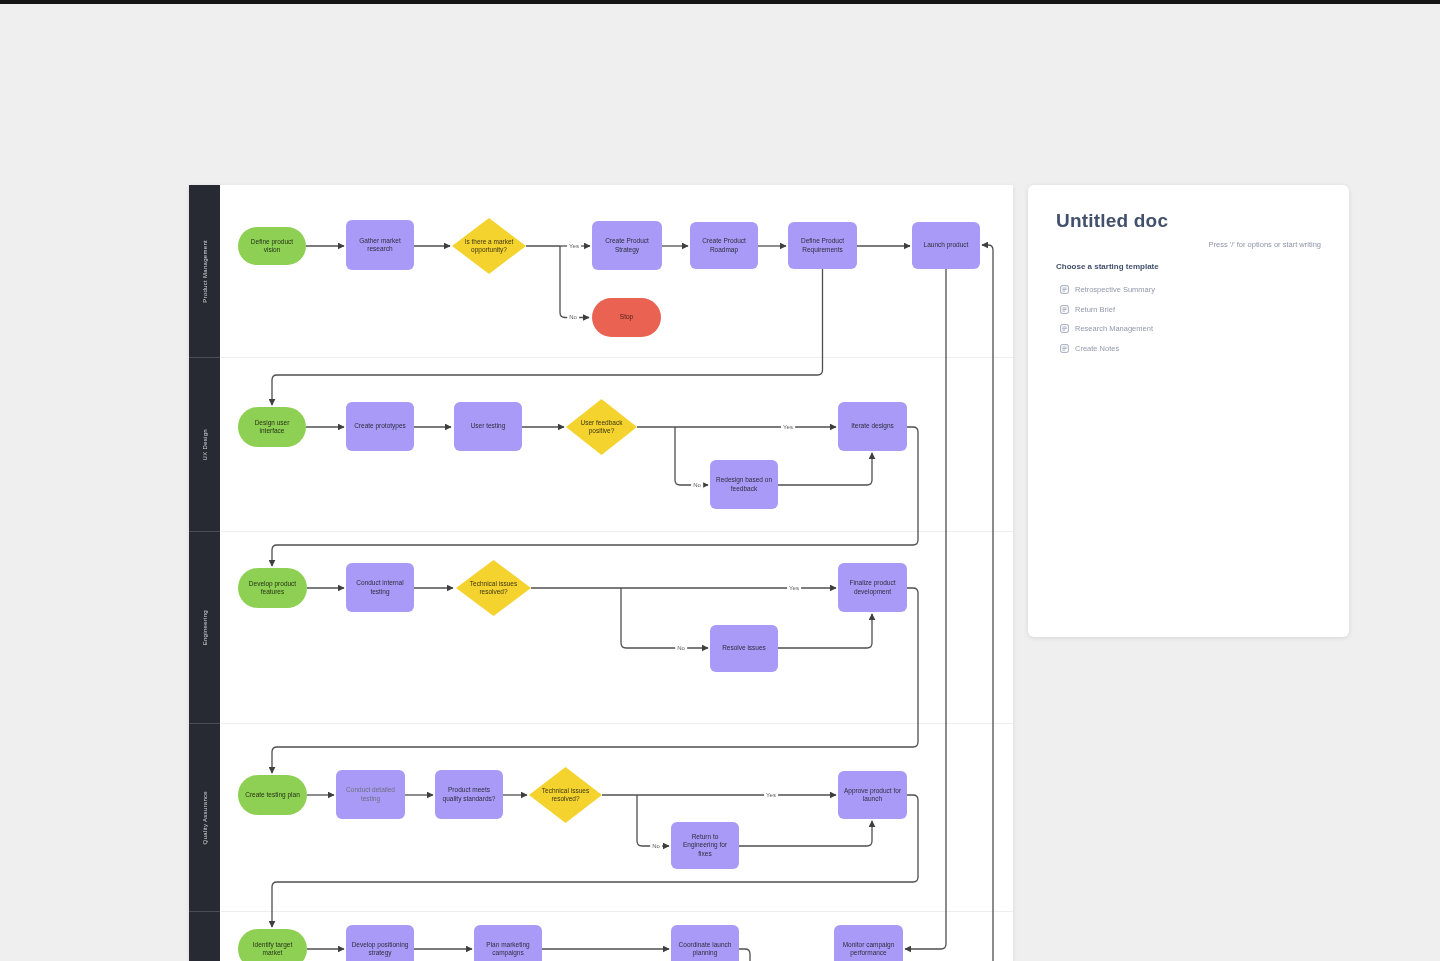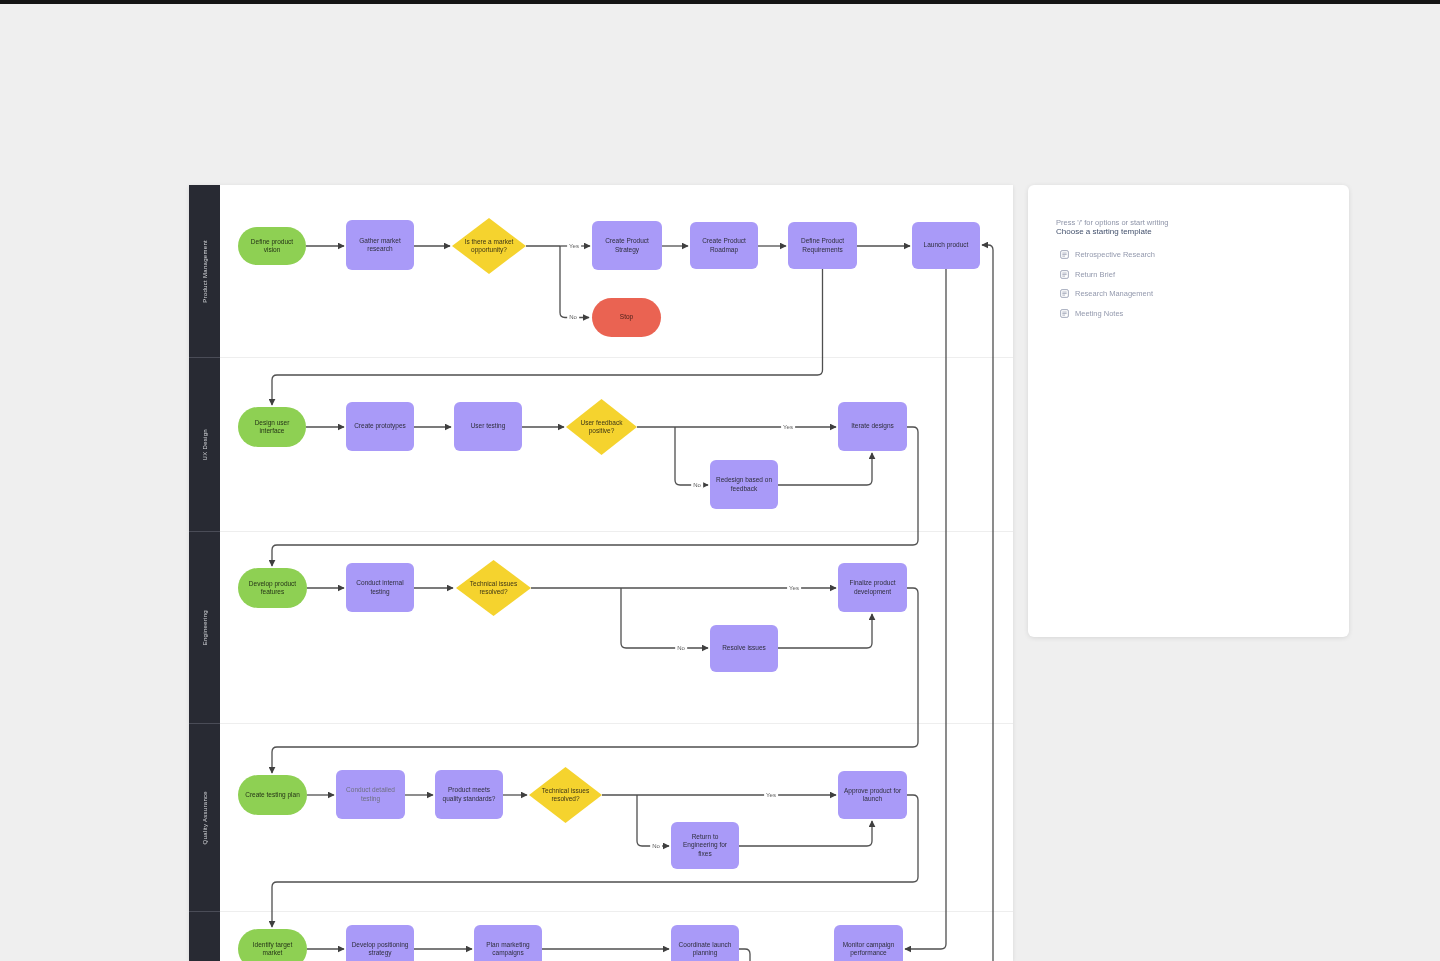--- a/index.html
+++ b/index.html
@@ -81,24 +81,25 @@
     border-radius: 6px;
     box-shadow: 0 1px 5px rgba(0,0,0,0.10);
     padding: 25px 28px;
   }
   .doc-title {
     font-size: 19px; font-weight: 600; color: #42506c;
     letter-spacing: 0.2px;
   }
   .doc-hint {
     margin-top: 8px;
-    font-size: 7.5px; color: #8e94a8;
+    font-size: 7.5px; color: #8e94a8; text-align: right;
   }
   .tpl-heading {
-    font-size: 8px; font-weight: 400; color: #42506c;
+    margin-top: 13px;
+    font-size: 8px; font-weight: 700; color: #42506c;
   }
   .tpl-list { margin-top: 9px; }
   .tpl-item {
     display: flex; align-items: center;
     height: 19.5px;
     cursor: pointer;
     padding-left: 4px;
   }
   .tpl-item svg { flex: 0 0 auto; margin-right: 6px; }
   .tpl-item span { font-size: 7.5px; color: #9399ad; }
@@ -227,32 +228,33 @@
   <div class="node proc" style="left:482px;top:637px;width:68px;height:47px;">Return to Engineering for fixes</div>
 
   <div class="node start" style="left:49px;top:744px;width:69px;height:40px;">Identify target market</div>
   <div class="node proc" style="left:157px;top:740px;width:68px;height:48px;">Develop positioning strategy</div>
   <div class="node proc" style="left:285px;top:740px;width:68px;height:48px;">Plan marketing campaigns</div>
   <div class="node proc" style="left:482px;top:740px;width:68px;height:48px;">Coordinate launch planning</div>
   <div class="node proc" style="left:645px;top:740px;width:69px;height:48px;">Monitor campaign performance</div>
 </div>
 
 <div class="doc-panel">
+  <div class="doc-title">Untitled doc</div>
   <div class="doc-hint">Press '/' for options or start writing</div>
   <div class="tpl-heading">Choose a starting template</div>
 
   <div class="tpl-list">
     <div class="tpl-item">
       <svg width="9" height="9" viewBox="0 0 10 10">
         <rect x="0.7" y="0.7" width="8.6" height="8.6" rx="1.6" fill="none" stroke="#9aa0b4" stroke-width="1"></rect>
         <line x1="2.6" y1="3.4" x2="7.4" y2="3.4" stroke="#9aa0b4" stroke-width="0.9"></line>
         <line x1="2.6" y1="5.1" x2="7.4" y2="5.1" stroke="#9aa0b4" stroke-width="0.9"></line>
         <line x1="2.6" y1="6.8" x2="5.6" y2="6.8" stroke="#9aa0b4" stroke-width="0.9"></line>
       </svg>
-      <span>Retrospective Research</span>
+      <span>Retrospective Summary</span>
     </div>
     <div class="tpl-item">
       <svg width="9" height="9" viewBox="0 0 10 10">
         <rect x="0.7" y="0.7" width="8.6" height="8.6" rx="1.6" fill="none" stroke="#9aa0b4" stroke-width="1"></rect>
         <line x1="2.6" y1="3.4" x2="7.4" y2="3.4" stroke="#9aa0b4" stroke-width="0.9"></line>
         <line x1="2.6" y1="5.1" x2="7.4" y2="5.1" stroke="#9aa0b4" stroke-width="0.9"></line>
         <line x1="2.6" y1="6.8" x2="5.6" y2="6.8" stroke="#9aa0b4" stroke-width="0.9"></line>
       </svg>
       <span>Return Brief</span>
     </div>
@@ -265,16 +267,16 @@
       </svg>
       <span>Research Management</span>
     </div>
     <div class="tpl-item">
       <svg width="9" height="9" viewBox="0 0 10 10">
         <rect x="0.7" y="0.7" width="8.6" height="8.6" rx="1.6" fill="none" stroke="#9aa0b4" stroke-width="1"></rect>
         <line x1="2.6" y1="3.4" x2="7.4" y2="3.4" stroke="#9aa0b4" stroke-width="0.9"></line>
         <line x1="2.6" y1="5.1" x2="7.4" y2="5.1" stroke="#9aa0b4" stroke-width="0.9"></line>
         <line x1="2.6" y1="6.8" x2="5.6" y2="6.8" stroke="#9aa0b4" stroke-width="0.9"></line>
       </svg>
-      <span>Meeting Notes</span>
+      <span>Create Notes</span>
     </div>
   </div>
 </div>
 
 </body></html>

